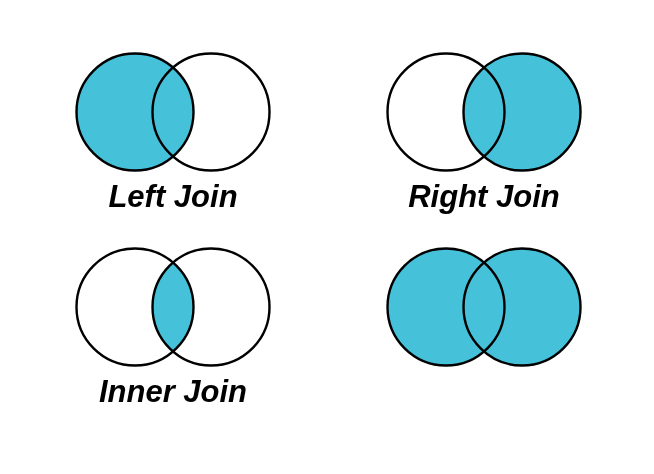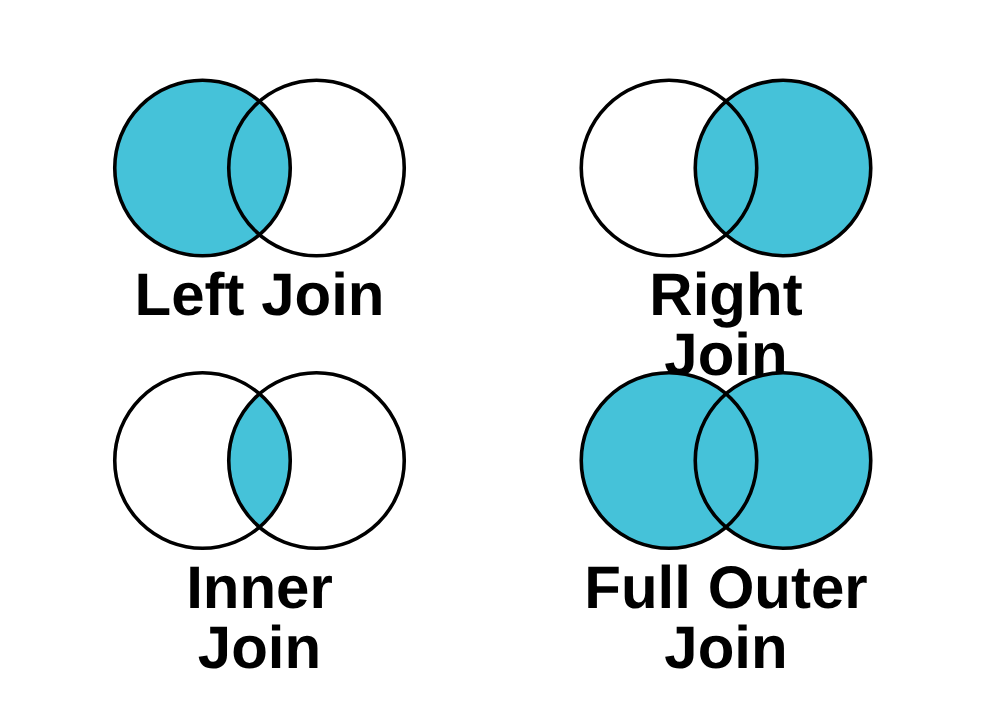--- a/index.html
+++ b/index.html
@@ -31,23 +31,24 @@
   .shade-right .region-b{fill:var(--shaded);}
   .shade-intersection .region-lens{fill:var(--shaded);}
   .shade-both .region-a,
   .shade-both .region-b{fill:var(--shaded);}
   .outline{fill:none;stroke:var(--outline);stroke-width:2.4;}
   figcaption.label{
     margin:-7px auto 0;
     max-width:190px;
     text-align:center;
     font-weight:bold;
-    font-size:40px;
+    font-size:31px;
     line-height:40px;
     color:var(--label);
+    font-style:italic;
   }
 </style>
 </head>
 <body>
 
 <div class="canvas">
 
   <figure class="diagram pos-tl shade-left">
     <svg class="venn-svg" viewBox="0 0 266 144" aria-hidden="true">
       <circle class="region region-a" cx="95" cy="72" r="58.5"></circle>
@@ -82,16 +83,15 @@
   </figure>
 
   <figure class="diagram pos-br shade-both">
     <svg class="venn-svg" viewBox="0 0 266 144" aria-hidden="true">
       <circle class="region region-a" cx="95" cy="72" r="58.5"></circle>
       <circle class="region region-b" cx="171" cy="72" r="58.5"></circle>
       <path class="region region-lens" d="M 133 27.5 A 58.5 58.5 0 0 1 133 116.5 A 58.5 58.5 0 0 1 133 27.5 Z"></path>
       <circle class="outline" cx="95" cy="72" r="58.5"></circle>
       <circle class="outline" cx="171" cy="72" r="58.5"></circle>
     </svg>
-    <figcaption class="label">Full Outer Join</figcaption>
   </figure>
 
 </div>
 
 </body></html>

